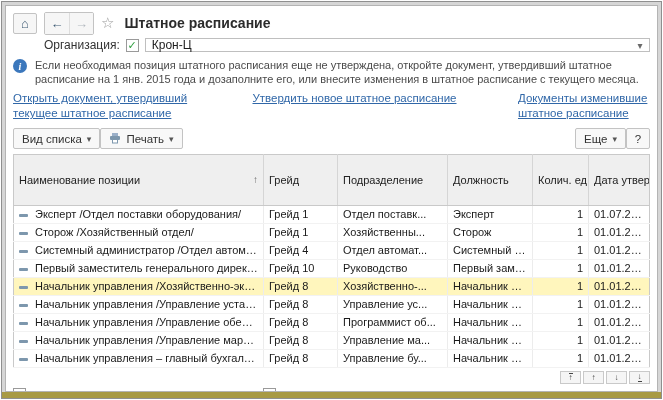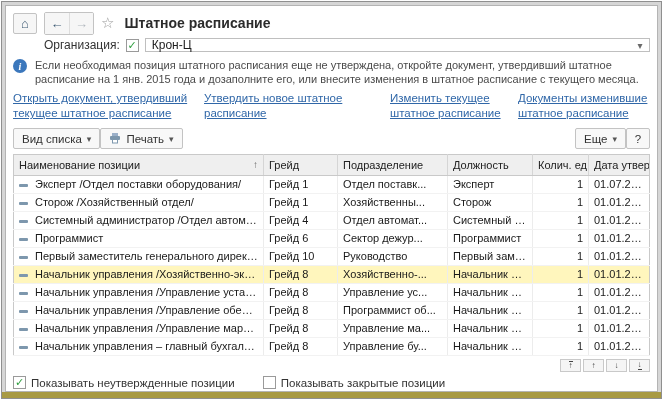--- a/index.html
+++ b/index.html
@@ -51,21 +51,21 @@
   .btn { height:21px; border:1px solid #c3c3c3; background:#f8f8f8; border-radius:2px; font-size:11.5px;
          padding:0 8px; display:inline-flex; align-items:center; gap:5px; color:#333; cursor:pointer; }
   .btn .chev { font-size:9px; color:#555; }
   .btn.help { min-width:24px; justify-content:center; padding:0 6px; }
   .spacer { flex:1; }
 
   
   .list-table { width:100%; border-collapse:collapse; table-layout:fixed; margin-top:5px; font-size:11px;
                 border:1px solid #c9c9c9; flex:none; }
   .c0{width:250px}.c1{width:74px}.c2{width:110px}.c3{width:85px}.c4{width:56px}.c5{width:auto}
-  .list-table th { background:var(--header-grey); font-weight:400; text-align:left; padding:3px 5px;
+  .list-table th { background:var(--header-grey); font-weight:400; text-align:left; padding:18px 5px;
                    border-right:1px solid #d5d5d5; border-bottom:1px solid #c9c9c9; color:#222;
                    white-space:nowrap; overflow:hidden; line-height:14px; }
   .list-table th:last-child, .list-table td:last-child { border-right:none; }
   .list-table td { padding:1px 5px; border-right:1px solid #ececec; border-bottom:1px solid #f2f2f2;
                    white-space:nowrap; overflow:hidden; text-overflow:ellipsis; color:#1a1a1a; line-height:15px; cursor:default; }
   .num { text-align:right; }
   .sort { float:right; color:#666; font-size:10px; }
   tr.selected td { background:var(--selected-row-yellow); }
   td.focused-cell { background:var(--focused-cell-yellow); }
   .row-icon { display:inline-block; width:9px; height:3px; background:#7d97ad; border-radius:1px;
@@ -115,21 +115,20 @@
     </div>
 
     <div class="info-row">
       <span class="info-icon">i</span>
       <div class="info-text">Если необходимая позиция штатного расписания еще не утверждена, откройте документ, утвердивший штатное расписание на 1 янв. 2015 года и дозаполните его, или внесите изменения в штатное расписание с текущего месяца.</div>
     </div>
 
     <div class="links-row">
       <a href="#" class="lnk lnk-1">Открыть документ, утвердивший текущее штатное расписание</a>
       <a href="#" class="lnk lnk-2">Утвердить новое штатное расписание</a>
-      <a href="#" class="lnk lnk-3">Изменить текущее штатное расписание</a>
       <a href="#" class="lnk lnk-4">Документы изменившие штатное расписание</a>
     </div>
 
     <div class="cmd-row">
       <button class="btn">
         <span>Вид списка</span>
         <span class="chev">▾</span>
       </button>
       <button class="btn">
         <span style="display:inline-flex">
@@ -188,28 +187,20 @@
           </tr>
           <tr>
             <td><span class="row-icon"></span>Системный администратор /Отдел автоматизирова...</td>
             <td>Грейд 4</td>
             <td>Отдел автомат...</td>
             <td>Системный ад...</td>
             <td class="num">1</td>
             <td class="num">01.01.2012</td>
           </tr>
           <tr>
-            <td><span class="row-icon"></span>Программист</td>
-            <td>Грейд 6</td>
-            <td>Сектор дежур...</td>
-            <td>Программист</td>
-            <td class="num">1</td>
-            <td class="num">01.01.2012</td>
-          </tr>
-          <tr>
             <td><span class="row-icon"></span>Первый заместитель генерального директора /Рук...</td>
             <td>Грейд 10</td>
             <td>Руководство</td>
             <td>Первый замес...</td>
             <td class="num">1</td>
             <td class="num">01.01.2012</td>
           </tr>
           <tr class="selected">
             <td><span class="row-icon"></span>Начальник управления /Хозяйственно-эксплуатаци...</td>
             <td class="focused-cell">Грейд 8</td>

